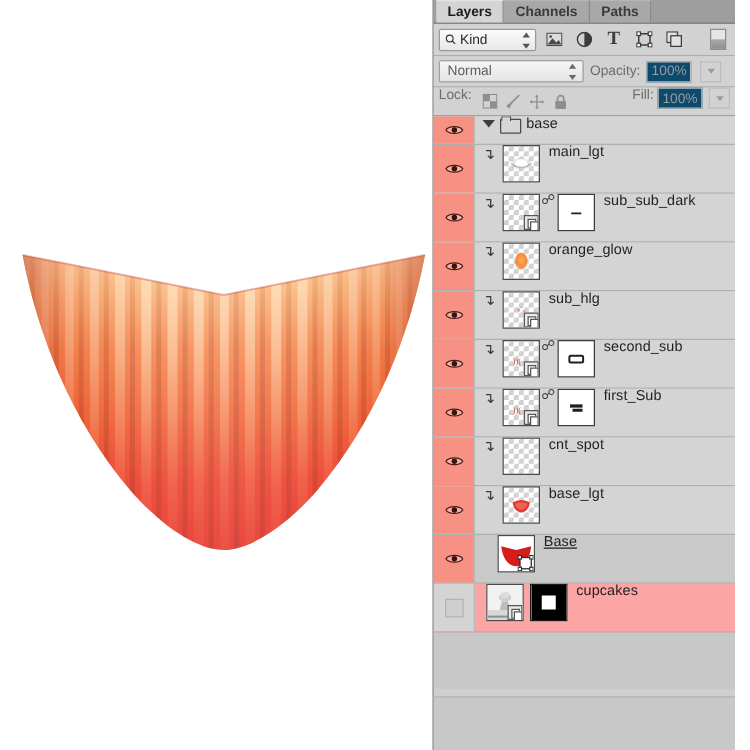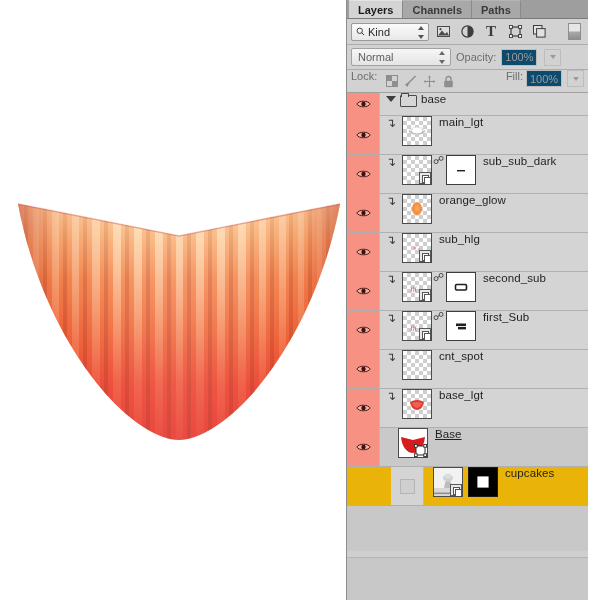--- a/index.html
+++ b/index.html
@@ -113,21 +113,21 @@
   .blend-row {
     height: 25px;
     background: #d2d2d2;
     border-bottom: 1px solid #adadad;
     display: flex; align-items: center;
     padding: 0 4px;
     gap: 5px;
   }
   .blend-select {
     position: relative;
-    width: 100px; height: 18px;
+    width: 116px; height: 18px;
     background: linear-gradient(#f6f6f6,#e4e4e4);
     border: 1px solid #a2a2a2;
     border-radius: 2px;
     display: flex; align-items: center;
     padding-left: 6px;
     font-size: 11px;
     color: #5d5d5d;
   }
   .blend-select .stepper {
     position: absolute; right: 5px; top: 2px;
@@ -174,21 +174,21 @@
   .layer-row {
     position: relative;
     display: flex;
     align-items: flex-start;
     height: 39px;
     background: #d4d4d4;
     border-bottom: 1px solid #b0b0b0;
   }
   .layer-row.group-row { height: 23px; }
   .layer-row.selected { background: #c9c9c9; }
-  .layer-row.hidden-layer { background: #eab308; padding-left: 44px; }
+  .layer-row.hidden-layer { background: #fca5a5; }
 
   .eye-cell {
     width: 33px; height: 100%;
     flex: none;
     display: flex; align-items: center; justify-content: center;
     background: #f79183;
     border-right: 1px solid #b9b9b9;
   }
   .eye-cell.off { background: #d4d4d4; }
   .eye-cell.off .eyebox {

